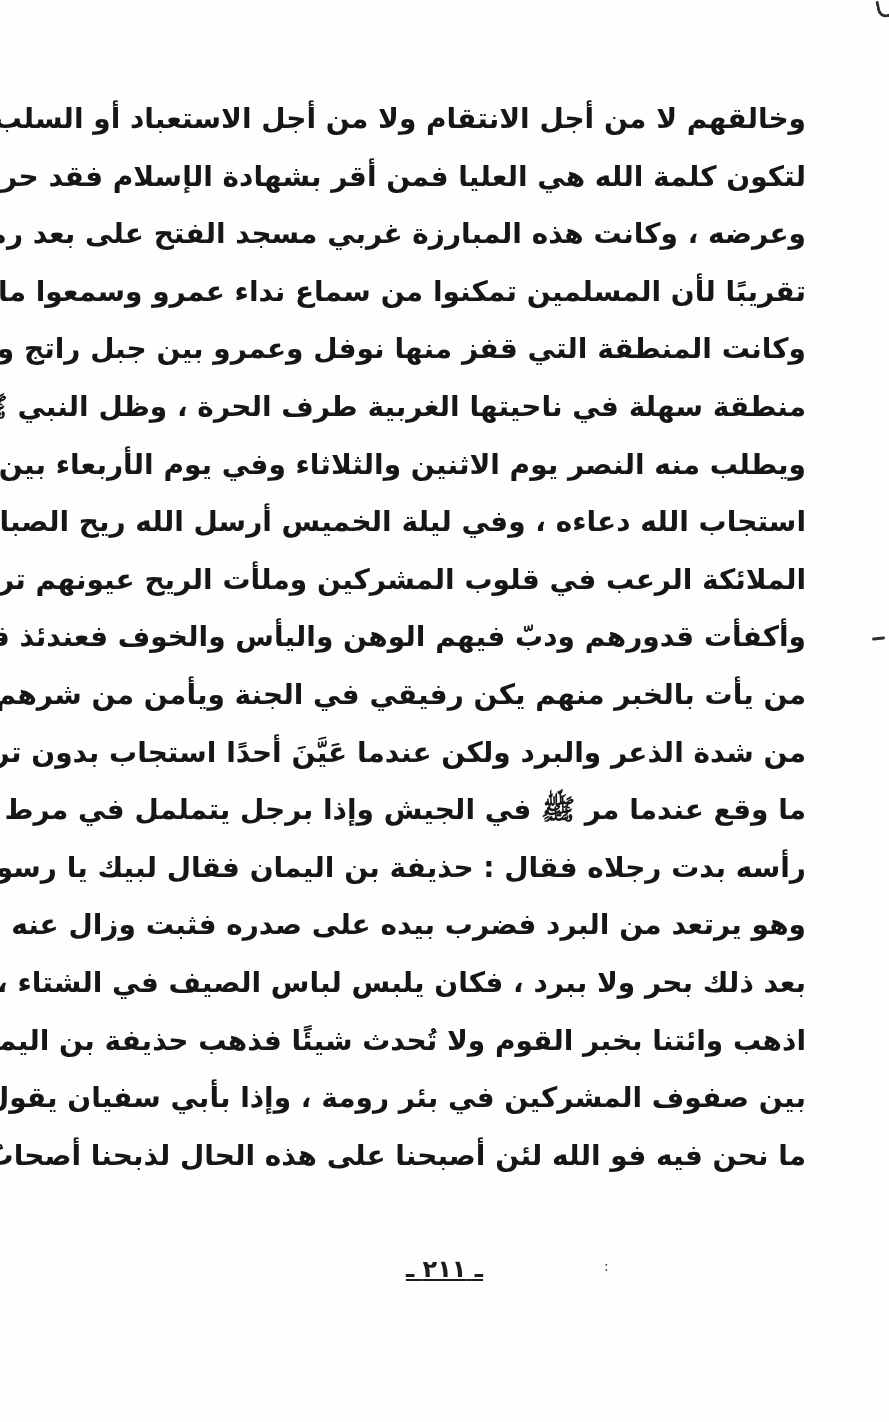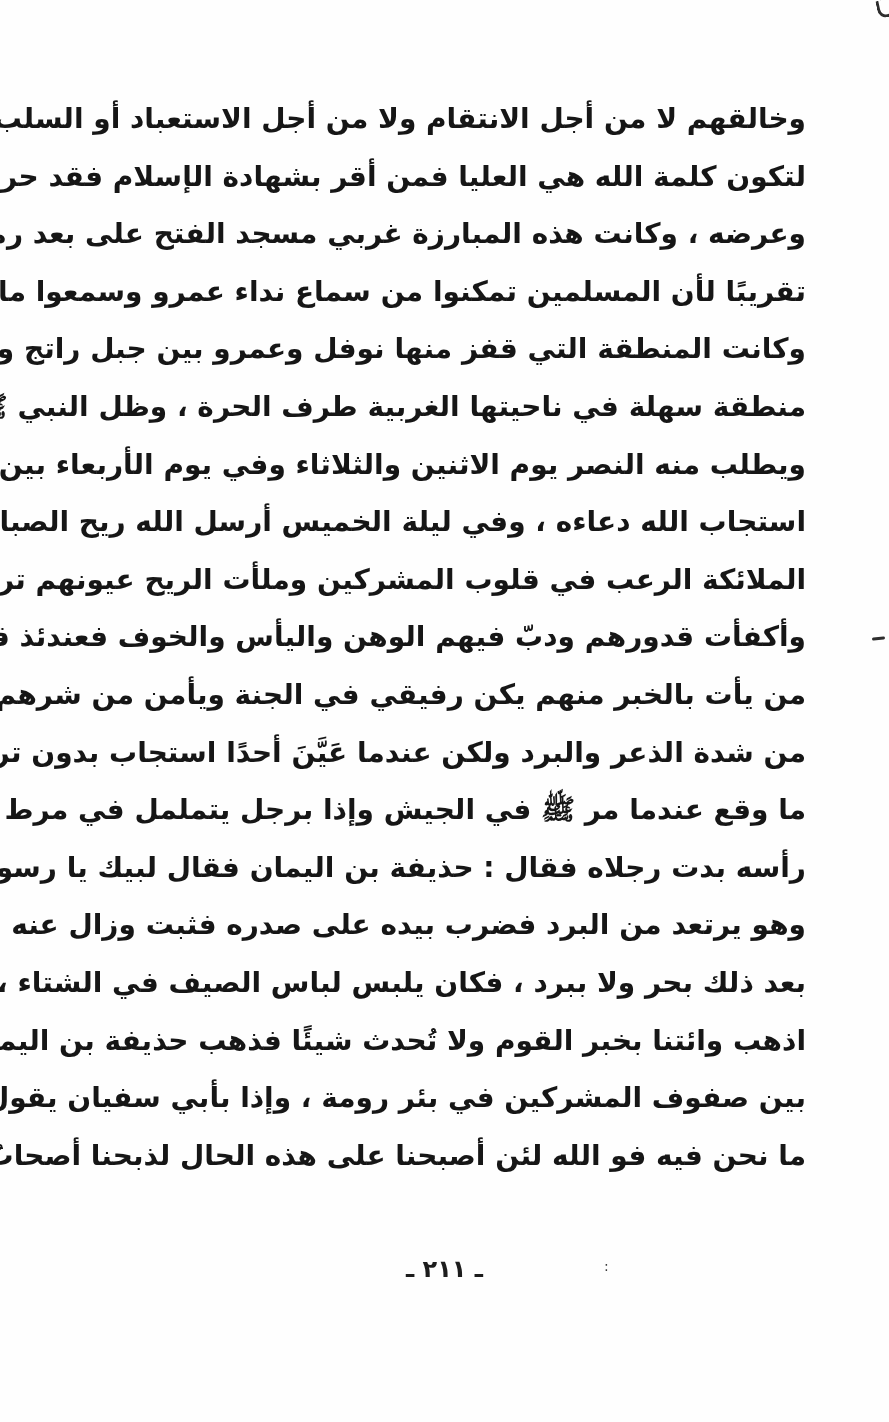--- a/index.html
+++ b/index.html
@@ -45,20 +45,21 @@
     width: 100%;
     text-align: center;
     direction: rtl;
   }
   .page-number {
     display: inline-block;
     font-size: 24px;
     font-weight: bold;
     color: #1c1c1c;
     letter-spacing: 6px;
+    text-decoration: underline;
   }
   
   .art {
     position: absolute;
     background: #2e2e2e;
   }
   .art-dash-1 {
     right: 4px;
     top: 637px;
     width: 13px;

